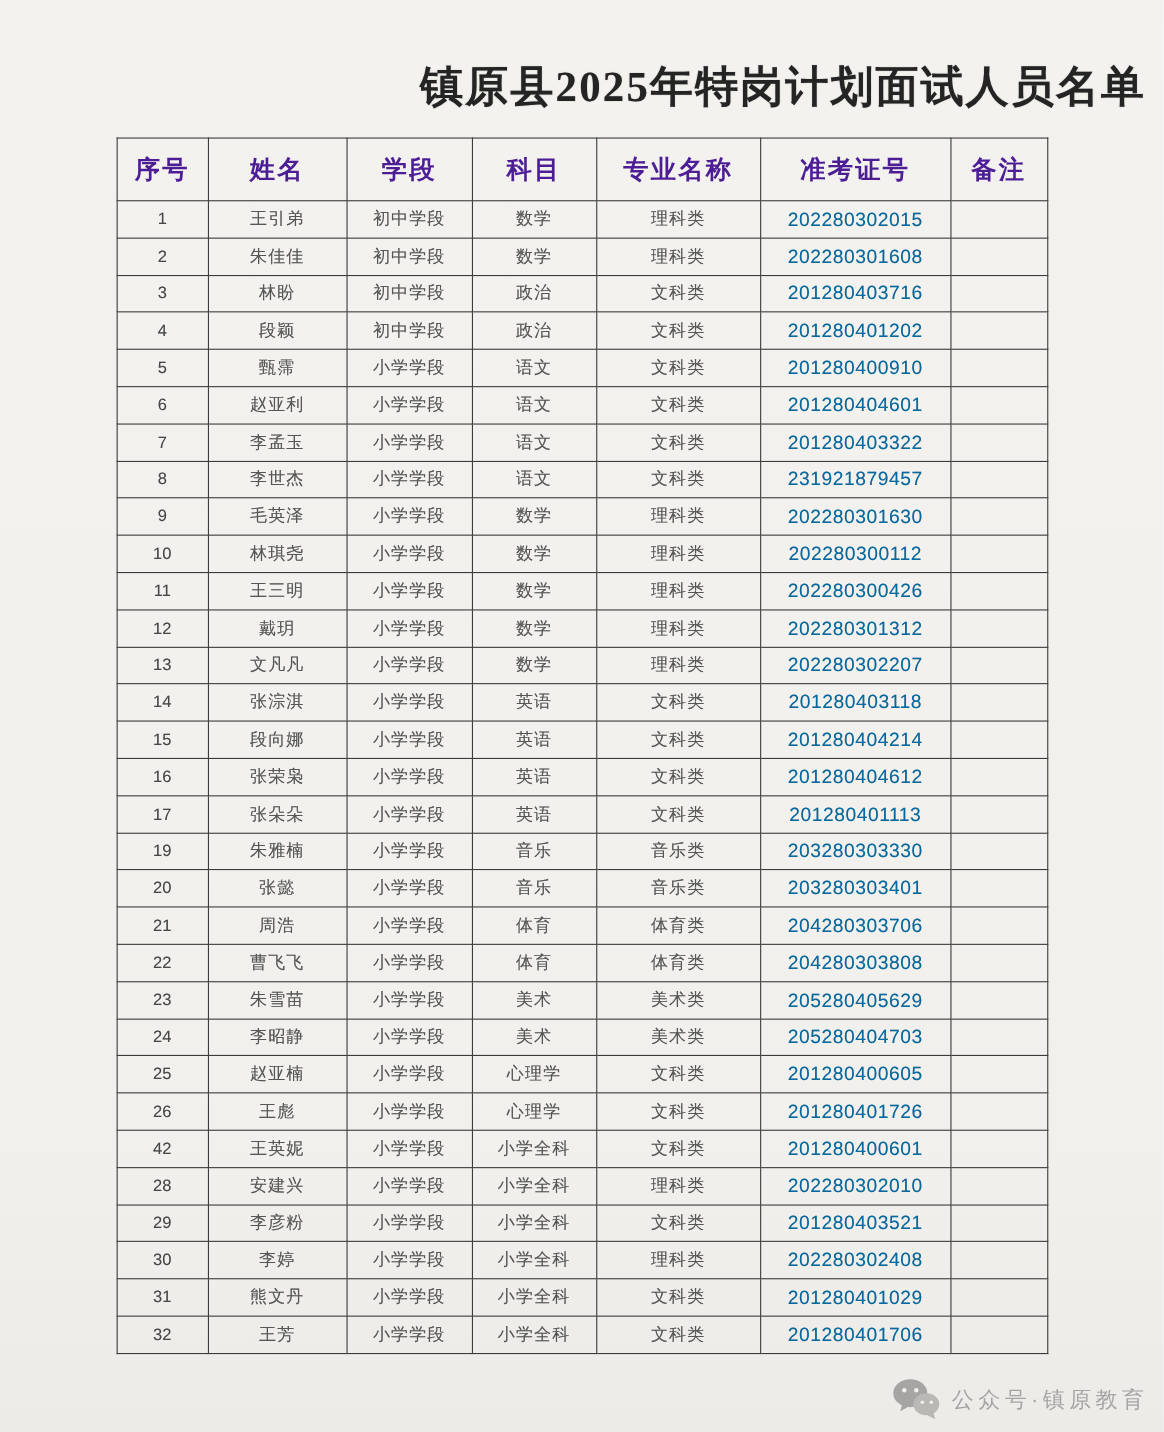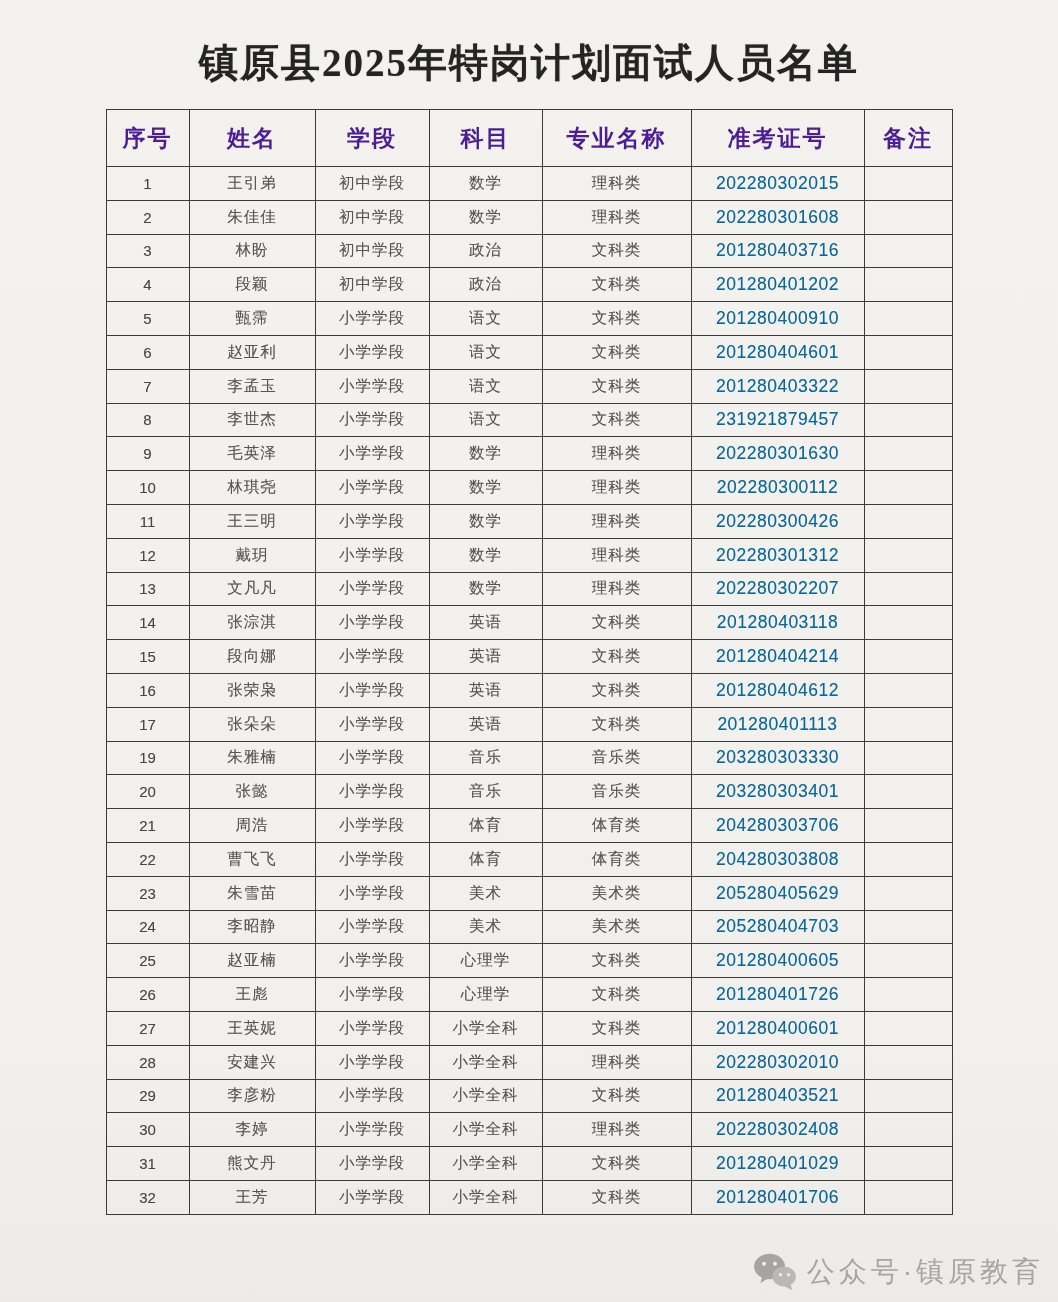--- a/index.html
+++ b/index.html
@@ -10,23 +10,23 @@
     width: 1058px;
     height: 1302px;
     position: relative;
     background:
       linear-gradient(180deg, #f3f2ef 0%, #f1f0ed 80%, #ecebe8 100%);
     font-family: "Liberation Sans", sans-serif;
     overflow: hidden;
     color: #3a3a3a;
   }
   .page-title {
-    margin: 0;
+    margin: 16px;
     padding-top: 36px;
-    text-align: center;
+    text-align: right;
     font-family: "Liberation Serif", "DejaVu Serif", serif;
     font-weight: 800;
     font-size: 39px;
     letter-spacing: 2px;
     color: #242424;
     text-shadow: 0 0 1px rgba(40,40,40,0.45);
   }
   table.roster {
     border-collapse: collapse;
     margin: 19px auto 0 auto;
@@ -78,21 +78,21 @@
     right: 14px;
     bottom: 10px;
     display: flex;
     align-items: center;
     gap: 10px;
     z-index: 5;
     pointer-events: none;
   }
   .watermark .wm-text {
     font-family: "Liberation Sans", sans-serif;
-    font-size: 28px;
+    font-size: 20px;
     letter-spacing: 4px;
     color: #a6a5a3;
     font-weight: 400;
   }
   .watermark .wm-icon {
     width: 44px;
     height: 40px;
     opacity: 0.75;
   }
 </style>
@@ -342,21 +342,21 @@
       <tr>
         <td class="col-no">26</td>
         <td class="col-name">王彪</td>
         <td class="col-level">小学学段</td>
         <td class="col-subject">心理学</td>
         <td class="col-major">文科类</td>
         <td class="col-ticket">201280401726</td>
         <td class="col-remark"></td>
       </tr>
       <tr>
-        <td class="col-no">27</td>
+        <td class="col-no">42</td>
         <td class="col-name">王英妮</td>
         <td class="col-level">小学学段</td>
         <td class="col-subject">小学全科</td>
         <td class="col-major">文科类</td>
         <td class="col-ticket">201280400601</td>
         <td class="col-remark"></td>
       </tr>
       <tr>
         <td class="col-no">28</td>
         <td class="col-name">安建兴</td>

